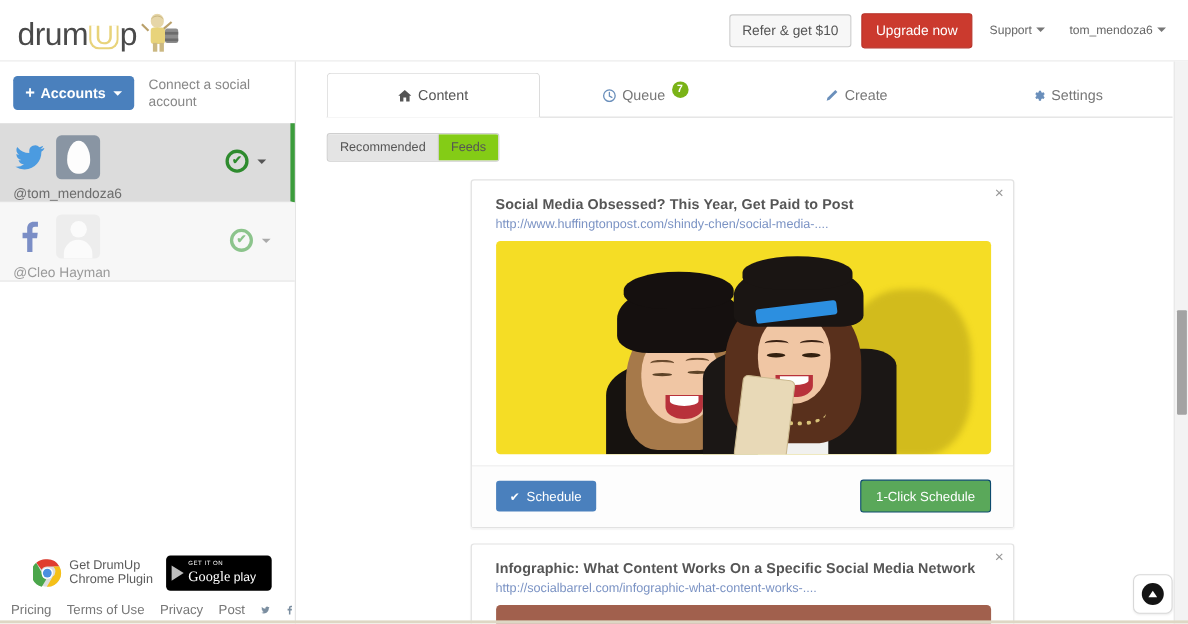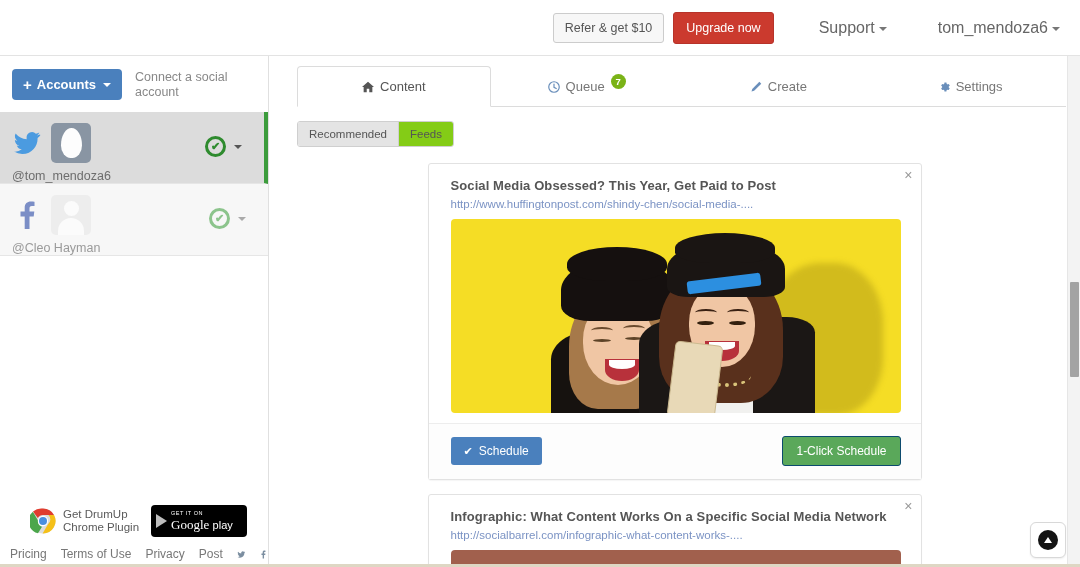--- a/index.html
+++ b/index.html
@@ -80,26 +80,25 @@
     color: #fff;
     background: #cb3a2e;
     border: 1px solid #b7332a;
     border-radius: 3px;
     padding: 8px 12px;
     margin-right: 16px;
     cursor: pointer;
     white-space: nowrap;
   }
   .nav-link {
-    font-size: 16px;
+    font-size: 11px;
     color: #666;
     cursor: pointer;
     margin-right: 22px;
     white-space: nowrap;
-    margin-left: 29px;
   }
   .nav-link:last-child { margin-right: 6px; }
   .caret {
     display: inline-block;
     width: 0; height: 0;
     margin-left: 4px;
     border-left: 4px solid transparent;
     border-right: 4px solid transparent;
     border-top: 4px solid #777;
     vertical-align: 2px;
@@ -531,20 +530,35 @@
     left: 0; bottom: 0; width: 1080px; height: 3px;
     background: #ded7c4;
   }
 </style>
 </head>
 <body>
 
 <div id="app">
 
   <div class="topbar">
+    <div class="brand">
+      <div class="brand-text"><span>drum</span><span class="u">U</span><span>p</span></div>
+      <svg class="brand-mascot" viewBox="0 0 38 36">
+        <ellipse cx="17" cy="7" rx="6" ry="6.5" fill="#e6d6a8"></ellipse>
+        <path d="M11 6 q6 -6 12 0 q-2 -4 -6 -4 q-4 0 -6 4z" fill="#cbb882"></path>
+        <rect x="11" y="13" width="13" height="15" rx="3" fill="#e8d37a"></rect>
+        <rect x="13" y="27" width="4" height="8" fill="#cbb882"></rect>
+        <rect x="19" y="27" width="4" height="8" fill="#cbb882"></rect>
+        <rect x="24" y="14" width="12" height="13" rx="2" fill="#8d8d8d"></rect>
+        <rect x="24" y="17" width="12" height="2.5" fill="#6c6c6c"></rect>
+        <rect x="24" y="23" width="12" height="2.5" fill="#6c6c6c"></rect>
+        <path d="M23 14 L30 8" stroke="#b9a06a" stroke-width="2" fill="none"></path>
+        <path d="M9 16 L3 10" stroke="#b9a06a" stroke-width="2" fill="none"></path>
+      </svg>
+    </div>
     <div class="topright">
       <div class="btn-refer">Refer &amp; get $10</div>
       <div class="btn-upgrade">Upgrade now</div>
       <div class="nav-link"><span>Support</span><i class="caret"></i></div>
       <div class="nav-link"><span>tom_mendoza6</span><i class="caret"></i></div>
     </div>
   </div>
 
   <div class="sidebar">
 

